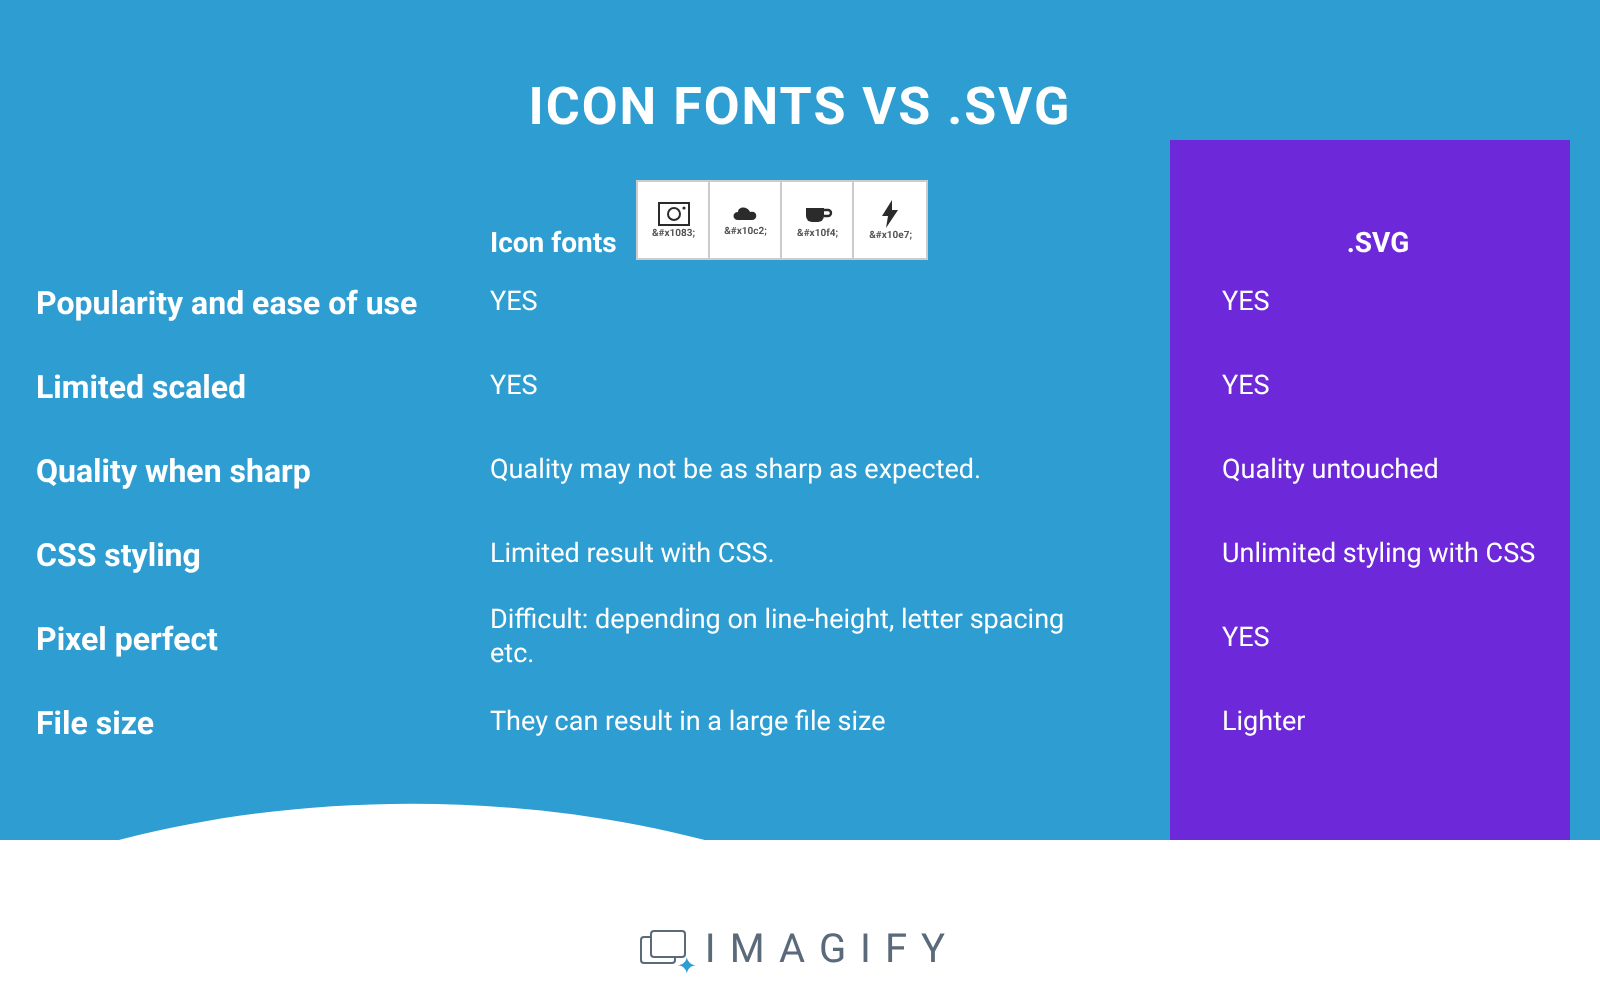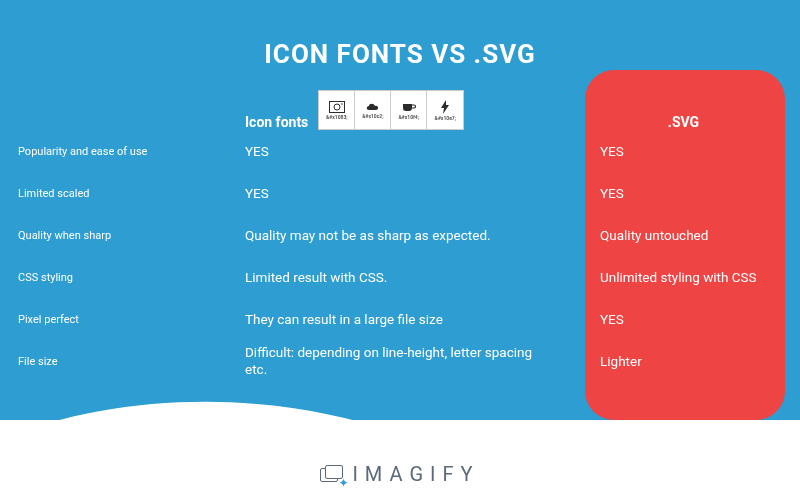--- a/index.html
+++ b/index.html
@@ -32,42 +32,41 @@
     right: 0;
     bottom: 0;
   }
   .col-labels {
     position: absolute;
     left: 18px;
     top: 60px;
     width: 215px;
   }
   .col-labels .row-label {
-    font-size: 11px;
-    font-weight: 400;
+    font-size: 16px;
+    font-weight: 700;
     color: #fff;
     height: 42px;
     display: flex;
     align-items: center;
   }
   .col-iconfonts {
     position: absolute;
     left: 245px;
     top: 0;
     width: 320px;
   }
   .col-svg {
     position: absolute;
     left: 585px;
     top: 0;
     width: 200px;
-    background: #ef4444;
+    background: #6d28d9;
     height: 350px;
-    padding-left: 15px;
-    border-radius: 29px;
+    padding-left: 26px;
   }
   .col-header {
     font-size: 14px;
     font-weight: 700;
     height: 60px;
     display: flex;
     align-items: flex-end;
   }
   .col-svg .col-header {
     justify-content: center;
@@ -197,22 +196,22 @@
                 <path d="M6 0 L1 8 h3 L3 14 L9 5 h-3 z" fill="#2b2b2b"></path>
               </svg>
             <span class="code">&amp;#x10e7;</span>
           </span>
         </span>
       </div>
       <div class="cell">YES</div>
       <div class="cell">YES</div>
       <div class="cell">Quality may not be as sharp as expected.</div>
       <div class="cell">Limited result with CSS.</div>
+      <div class="cell">Difficult: depending on line-height, letter spacing etc.</div>
       <div class="cell">They can result in a large file size</div>
-      <div class="cell">Difficult: depending on line-height, letter spacing etc.</div>
     </div>
 
     <div class="col-svg">
       <div class="col-header">.SVG</div>
       <div class="cell">YES</div>
       <div class="cell">YES</div>
       <div class="cell">Quality untouched</div>
       <div class="cell">Unlimited styling with CSS</div>
       <div class="cell">YES</div>
       <div class="cell">Lighter</div>

